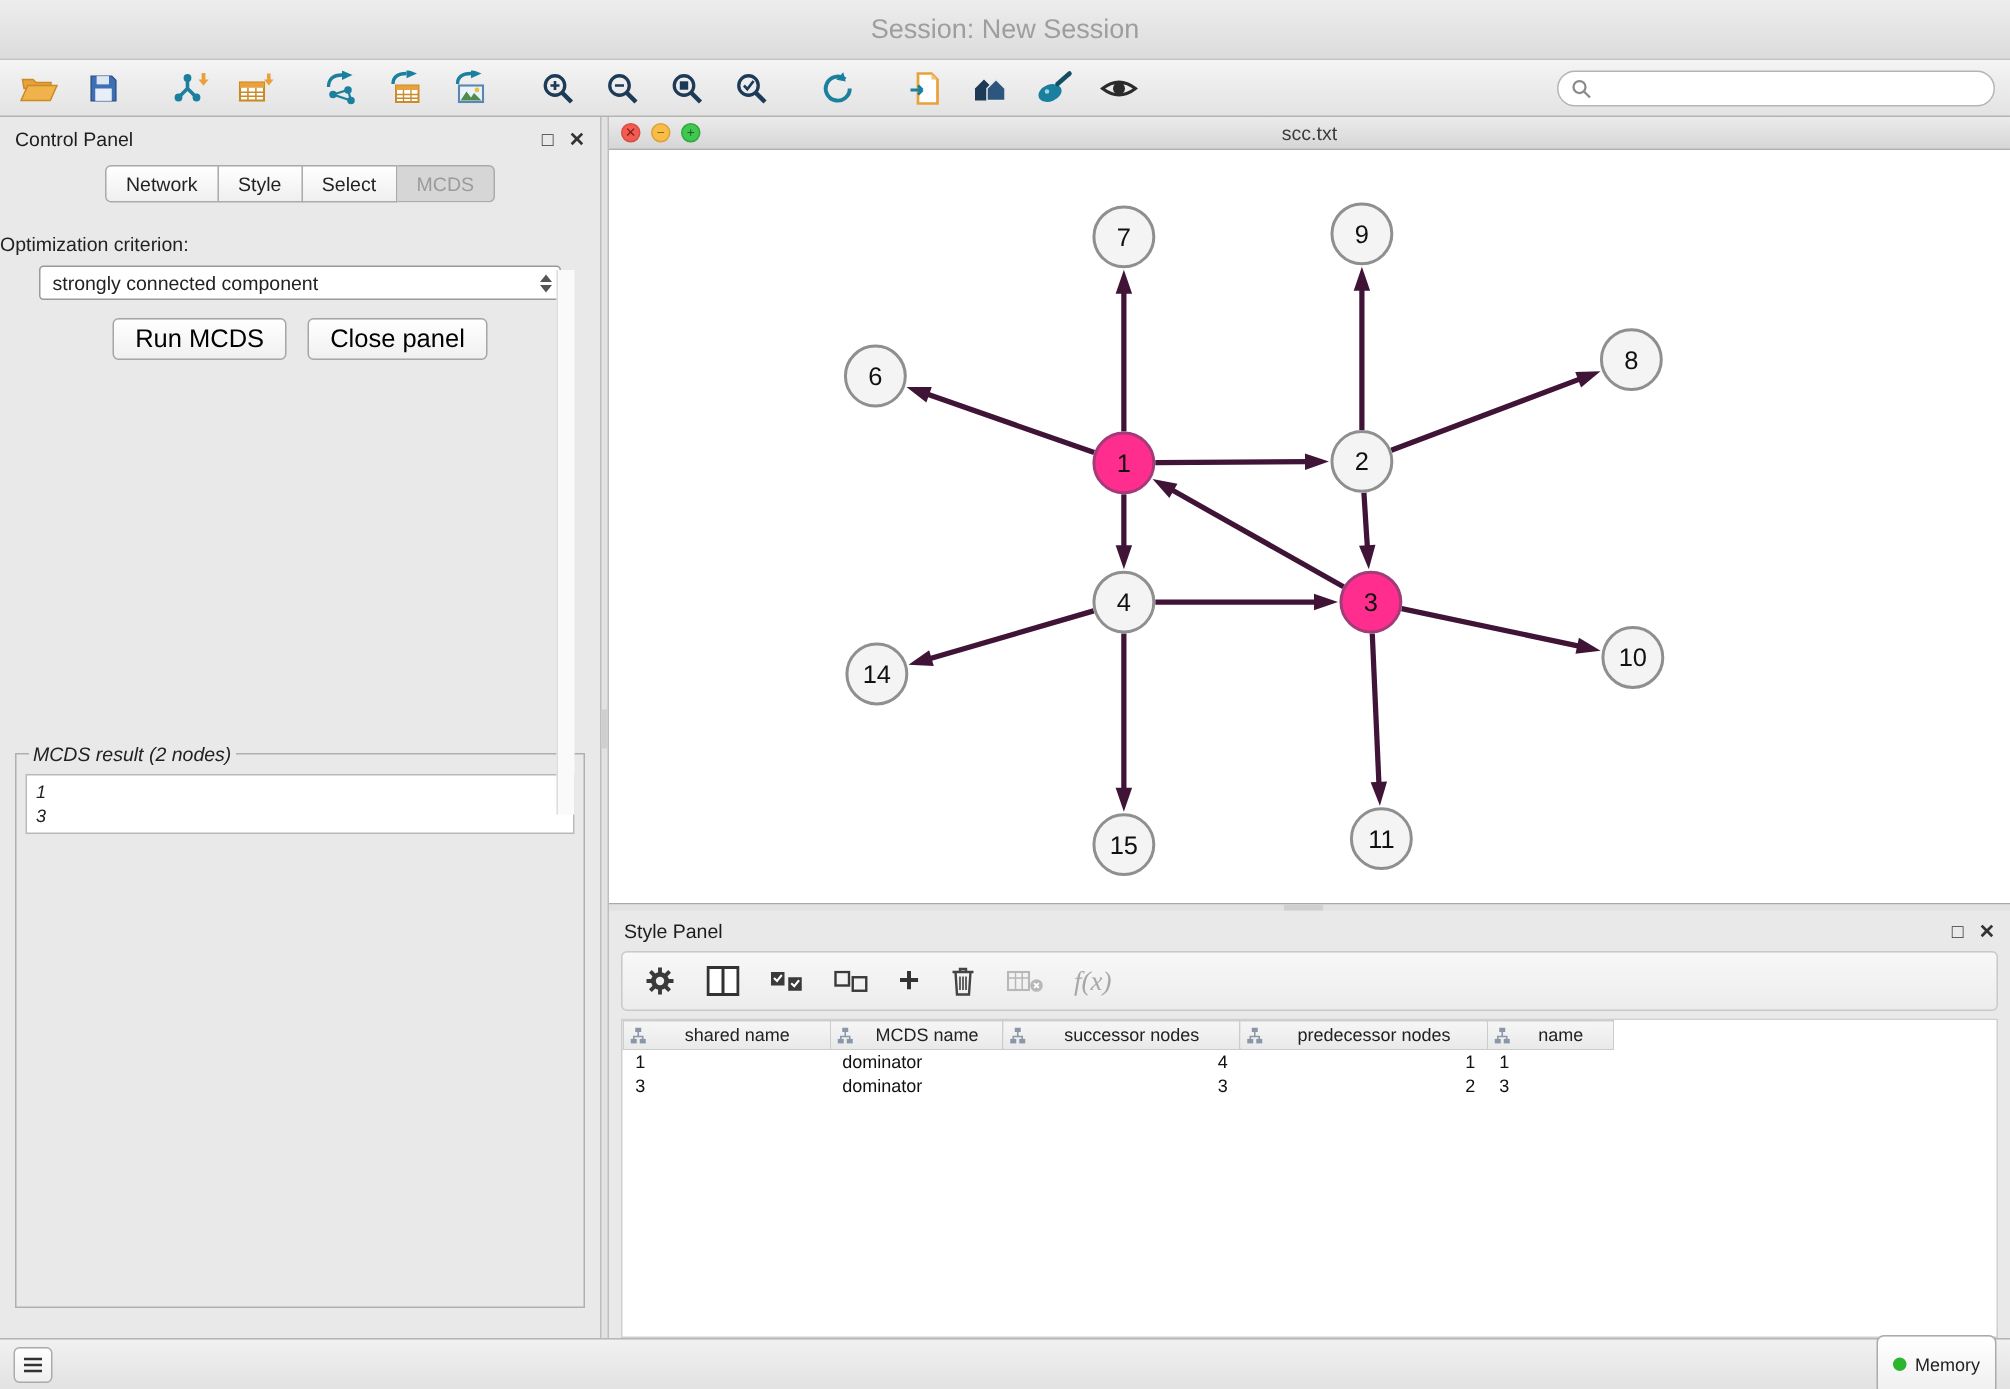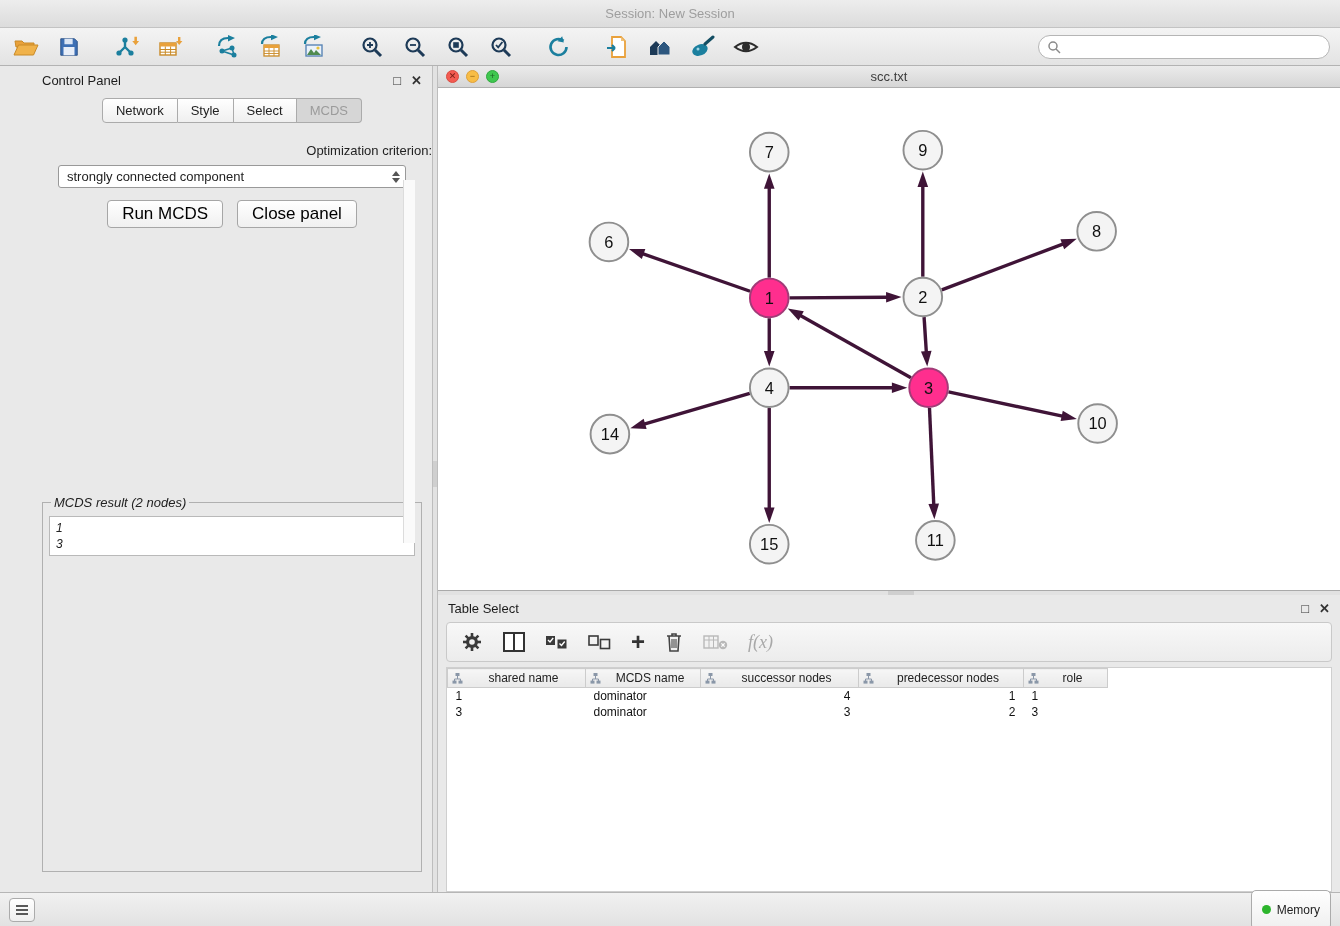--- a/index.html
+++ b/index.html
@@ -1,46 +1,46 @@
 <!DOCTYPE html>
 <html><head>
 <meta charset="utf-8">
 <style>
   * { margin:0; padding:0; box-sizing:border-box; }
   html,body { width:1340px; height:926px; overflow:hidden; }
   body { font-family:"Liberation Sans", sans-serif; font-size:13px; color:#222; background:#e9e9e9; }
   .app { width:1340px; height:926px; display:flex; flex-direction:column; }
 
   
-  .titlebar { height:28px; background:linear-gradient(#ededed,#dcdcdc); border-bottom:1px solid #c3c3c3;
-              display:flex; align-items:center; justify-content:center; color:#9e9e9e; font-size:13px; }
+  .titlebar { height:40px; background:linear-gradient(#ededed,#dcdcdc); border-bottom:1px solid #c3c3c3;
+              display:flex; align-items:center; justify-content:center; color:#9e9e9e; font-size:18px; }
 
   
   .toolbar { height:38px; background:linear-gradient(#f4f4f4,#e3e3e3); border-bottom:1px solid #b3b3b3;
              display:flex; align-items:center; padding:0 10px; }
   .tbtn { width:32px; height:32px; display:inline-flex; align-items:center; justify-content:center; margin-right:11px; cursor:pointer; }
   .grp { margin-left:15px; }
   .searchbox { margin-left:auto; width:292px; height:24px; background:#fff; border:1px solid #b5b5b5; border-radius:12px;
                display:flex; align-items:center; padding:0 8px; }
   .searchbox input { border:none; outline:none; flex:1; font-size:12px; font-family:"Liberation Sans",sans-serif; background:transparent; }
 
   
-  .main { flex:1; display:flex; min-height:0;padding-left:32px; }
+  .main { flex:1; display:flex; min-height:0; }
 
   
   .control-panel { width:400px; background:#e9e9e9; display:flex; flex-direction:column; }
   .panel-header { height:28px; display:flex; align-items:center; padding:0 10px; font-size:13px; color:#1c1c1c; flex:none; }
   .win-btns { margin-left:auto; display:flex; gap:10px; font-size:13px; color:#333; }
   .win-btns span { cursor:pointer; font-weight:bold; }
   .tabs { display:flex; justify-content:center; margin-top:4px; flex:none; }
   .tab { border:1px solid #ababab; border-left:none; background:linear-gradient(#ffffff,#efefef); padding:4px 13px; font-size:13px; cursor:pointer; }
   .tab:first-child { border-left:1px solid #ababab; border-radius:4px 0 0 4px; }
   .tab:last-child { border-radius:0 4px 4px 0; }
   .tab.active { background:#d6d6d6; color:#9b9b9b; }
-  .opt-label { text-align:right; margin-top:20px; flex:none; }
+  .opt-label { text-align:left; margin-top:20px; flex:none; }
   .dropdown { margin:7px auto 0; width:348px; height:23px; background:#fff; border:1px solid #999; border-radius:3px;
               display:flex; align-items:center; padding-left:8px; cursor:pointer; flex:none; }
   .stepper { margin-left:auto; margin-right:5px; display:flex; flex-direction:column; gap:2px; }
   .stepper i { width:0; height:0; border-left:4px solid transparent; border-right:4px solid transparent; }
   .stepper i.up { border-bottom:5px solid #555; }
   .stepper i.down { border-top:5px solid #555; }
   .btn-row { display:flex; justify-content:center; gap:14px; margin-top:12px; flex:none; }
   .btn { background:linear-gradient(#ffffff,#f0f0f0); border:1px solid #a6a6a6; border-radius:4px; padding:3px 14px;
          font-size:17px; font-family:"Liberation Sans",sans-serif; cursor:pointer; }
   .cp-spacer { flex:1; }
@@ -373,21 +373,21 @@
             </svg>
         </div>
       </div>
 
       <div class="h-divider">
           <div class="grip"></div>
         </div>
 
       <div class="table-panel">
         <div class="panel-header">
-          <span>Table Select</span>
+          <span>Style Panel</span>
           <span class="win-btns">
             <span>□</span>
             <span>✕</span>
           </span>
         </div>
         <div class="table-toolbar">
           <span class="ticon">
               <svg width="22" height="22" viewBox="0 0 22 22">
                 <g stroke="#3a3a3a" stroke-width="2.6">
                   <line x1="11" y1="2" x2="11" y2="20"></line>
@@ -473,21 +473,21 @@
                       <path d="M5.5 3 v3 M5.5 6 H2.5 v2 M5.5 6 H8.5 v2" stroke="#8a97a8" fill="none"></path>
                       <rect x="3.5" y="0" width="4" height="3" fill="#8a97a8"></rect>
                       <rect x="0.5" y="7.6" width="4" height="3" fill="#8a97a8"></rect>
                       <rect x="6.5" y="7.6" width="4" height="3" fill="#8a97a8"></rect>
                     </svg><span>predecessor nodes</span></th>
                   <th><svg class="sort-ic" width="11" height="11" viewBox="0 0 11 11">
                       <path d="M5.5 3 v3 M5.5 6 H2.5 v2 M5.5 6 H8.5 v2" stroke="#8a97a8" fill="none"></path>
                       <rect x="3.5" y="0" width="4" height="3" fill="#8a97a8"></rect>
                       <rect x="0.5" y="7.6" width="4" height="3" fill="#8a97a8"></rect>
                       <rect x="6.5" y="7.6" width="4" height="3" fill="#8a97a8"></rect>
-                    </svg><span>role</span></th>
+                    </svg><span>name</span></th>
                   <th class="filler"></th>
                 </tr>
               </thead>
             <tbody>
                 <tr>
                   <td style="text-align: left;">1</td>
                   <td style="text-align: left;">dominator</td>
                   <td style="text-align: right;">4</td>
                   <td style="text-align: right;">1</td>
                   <td style="text-align: left;">1</td>

